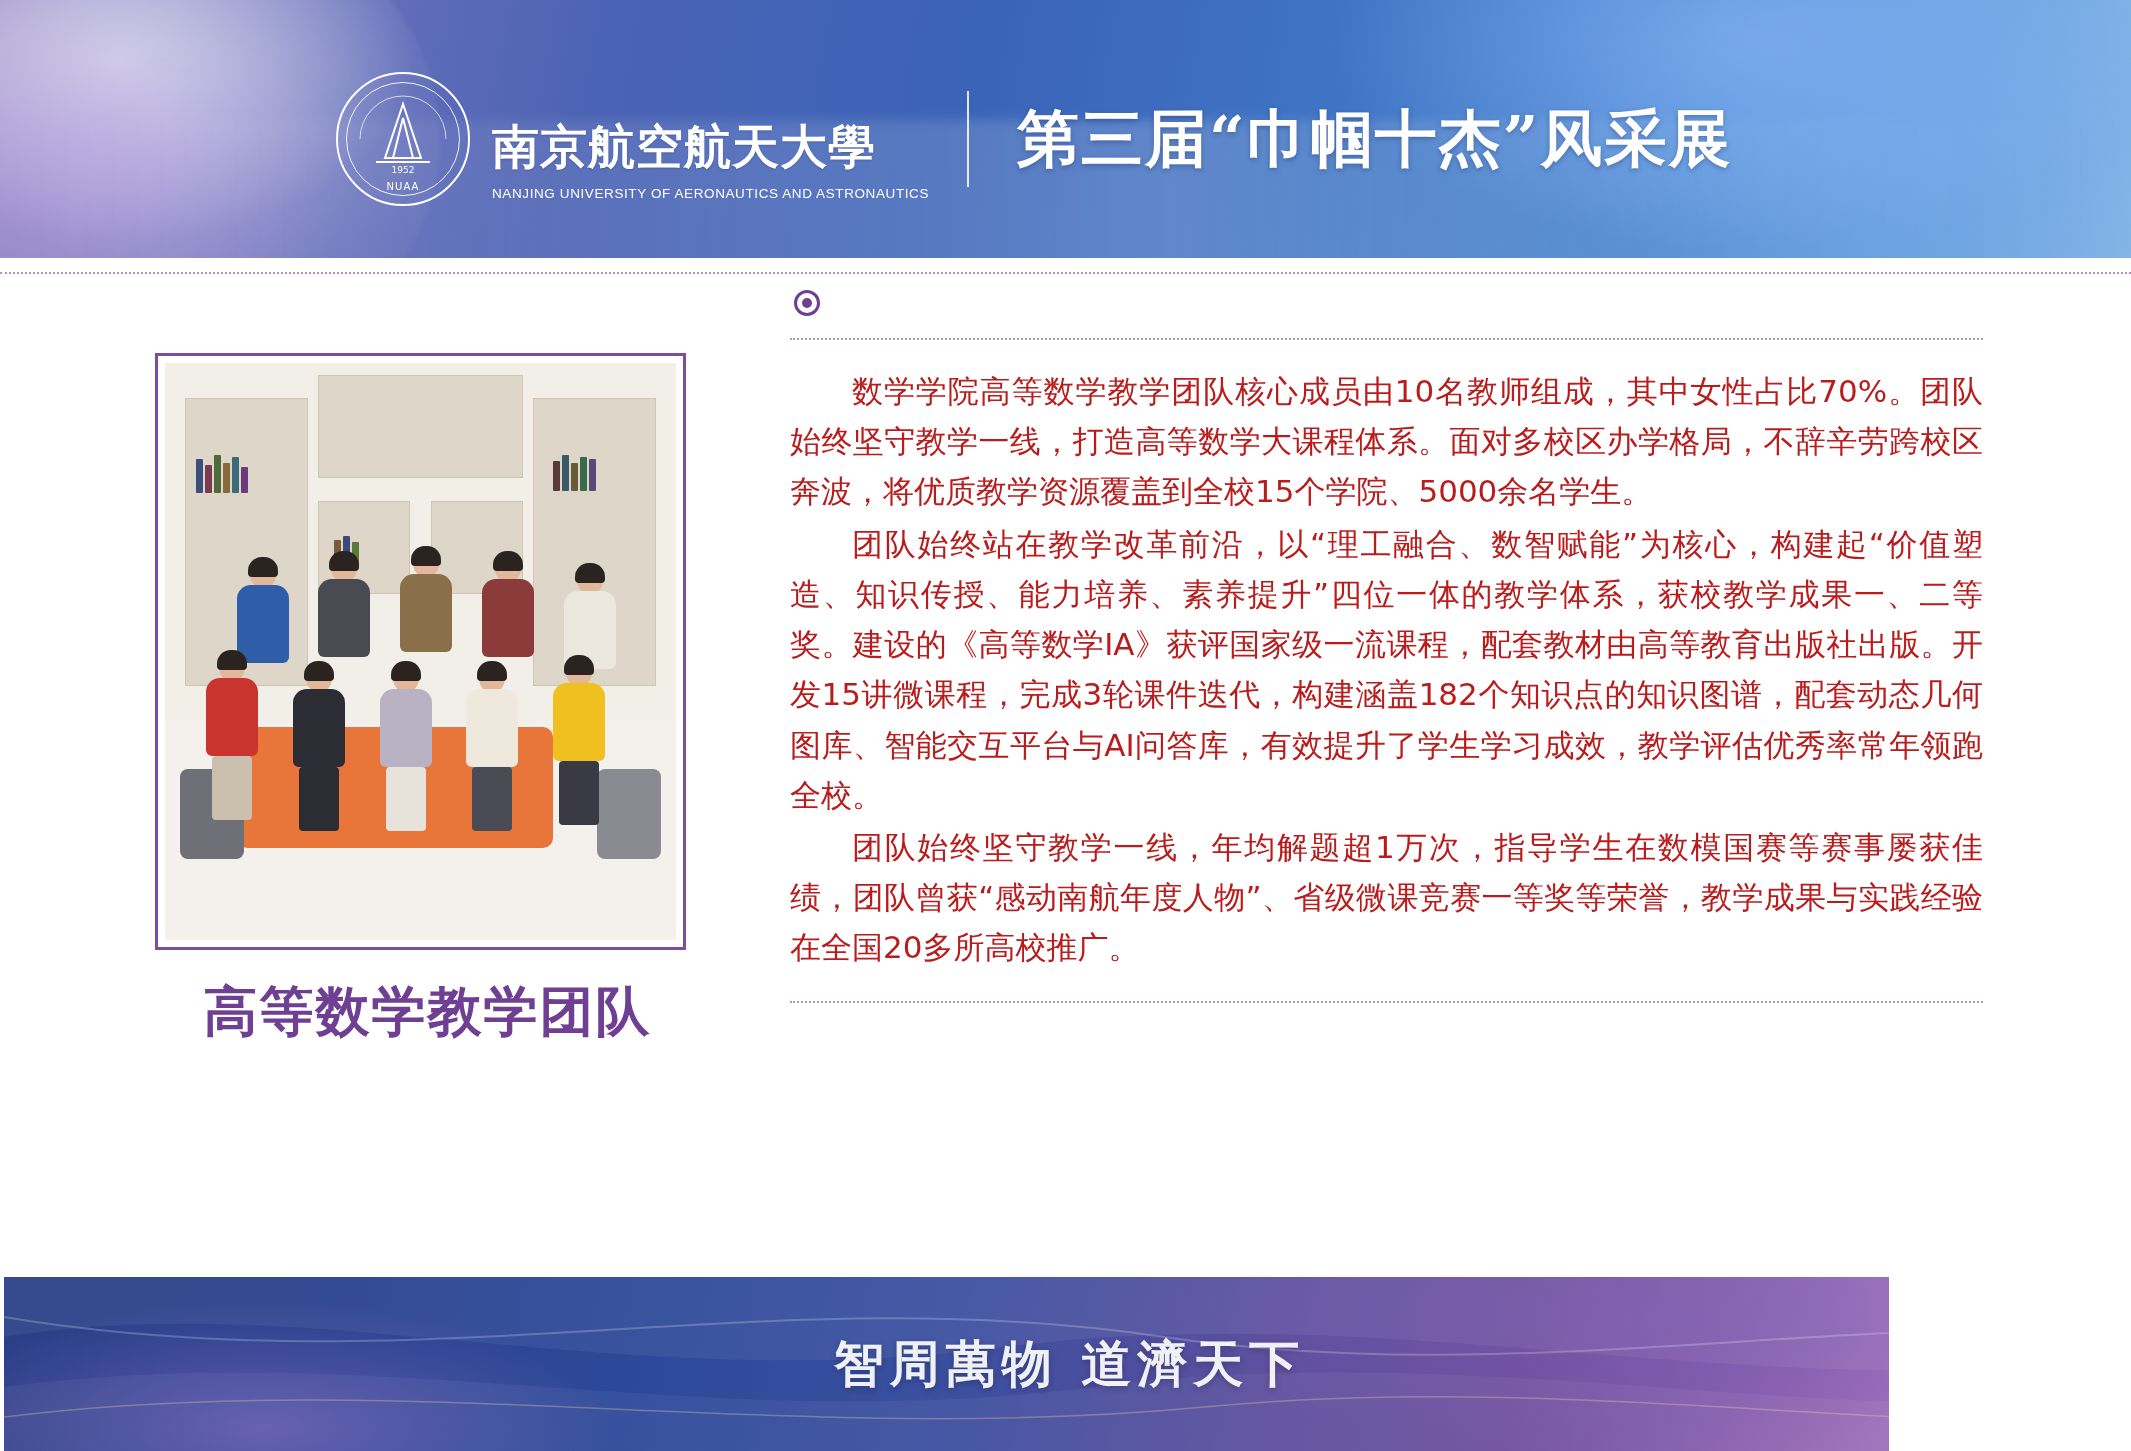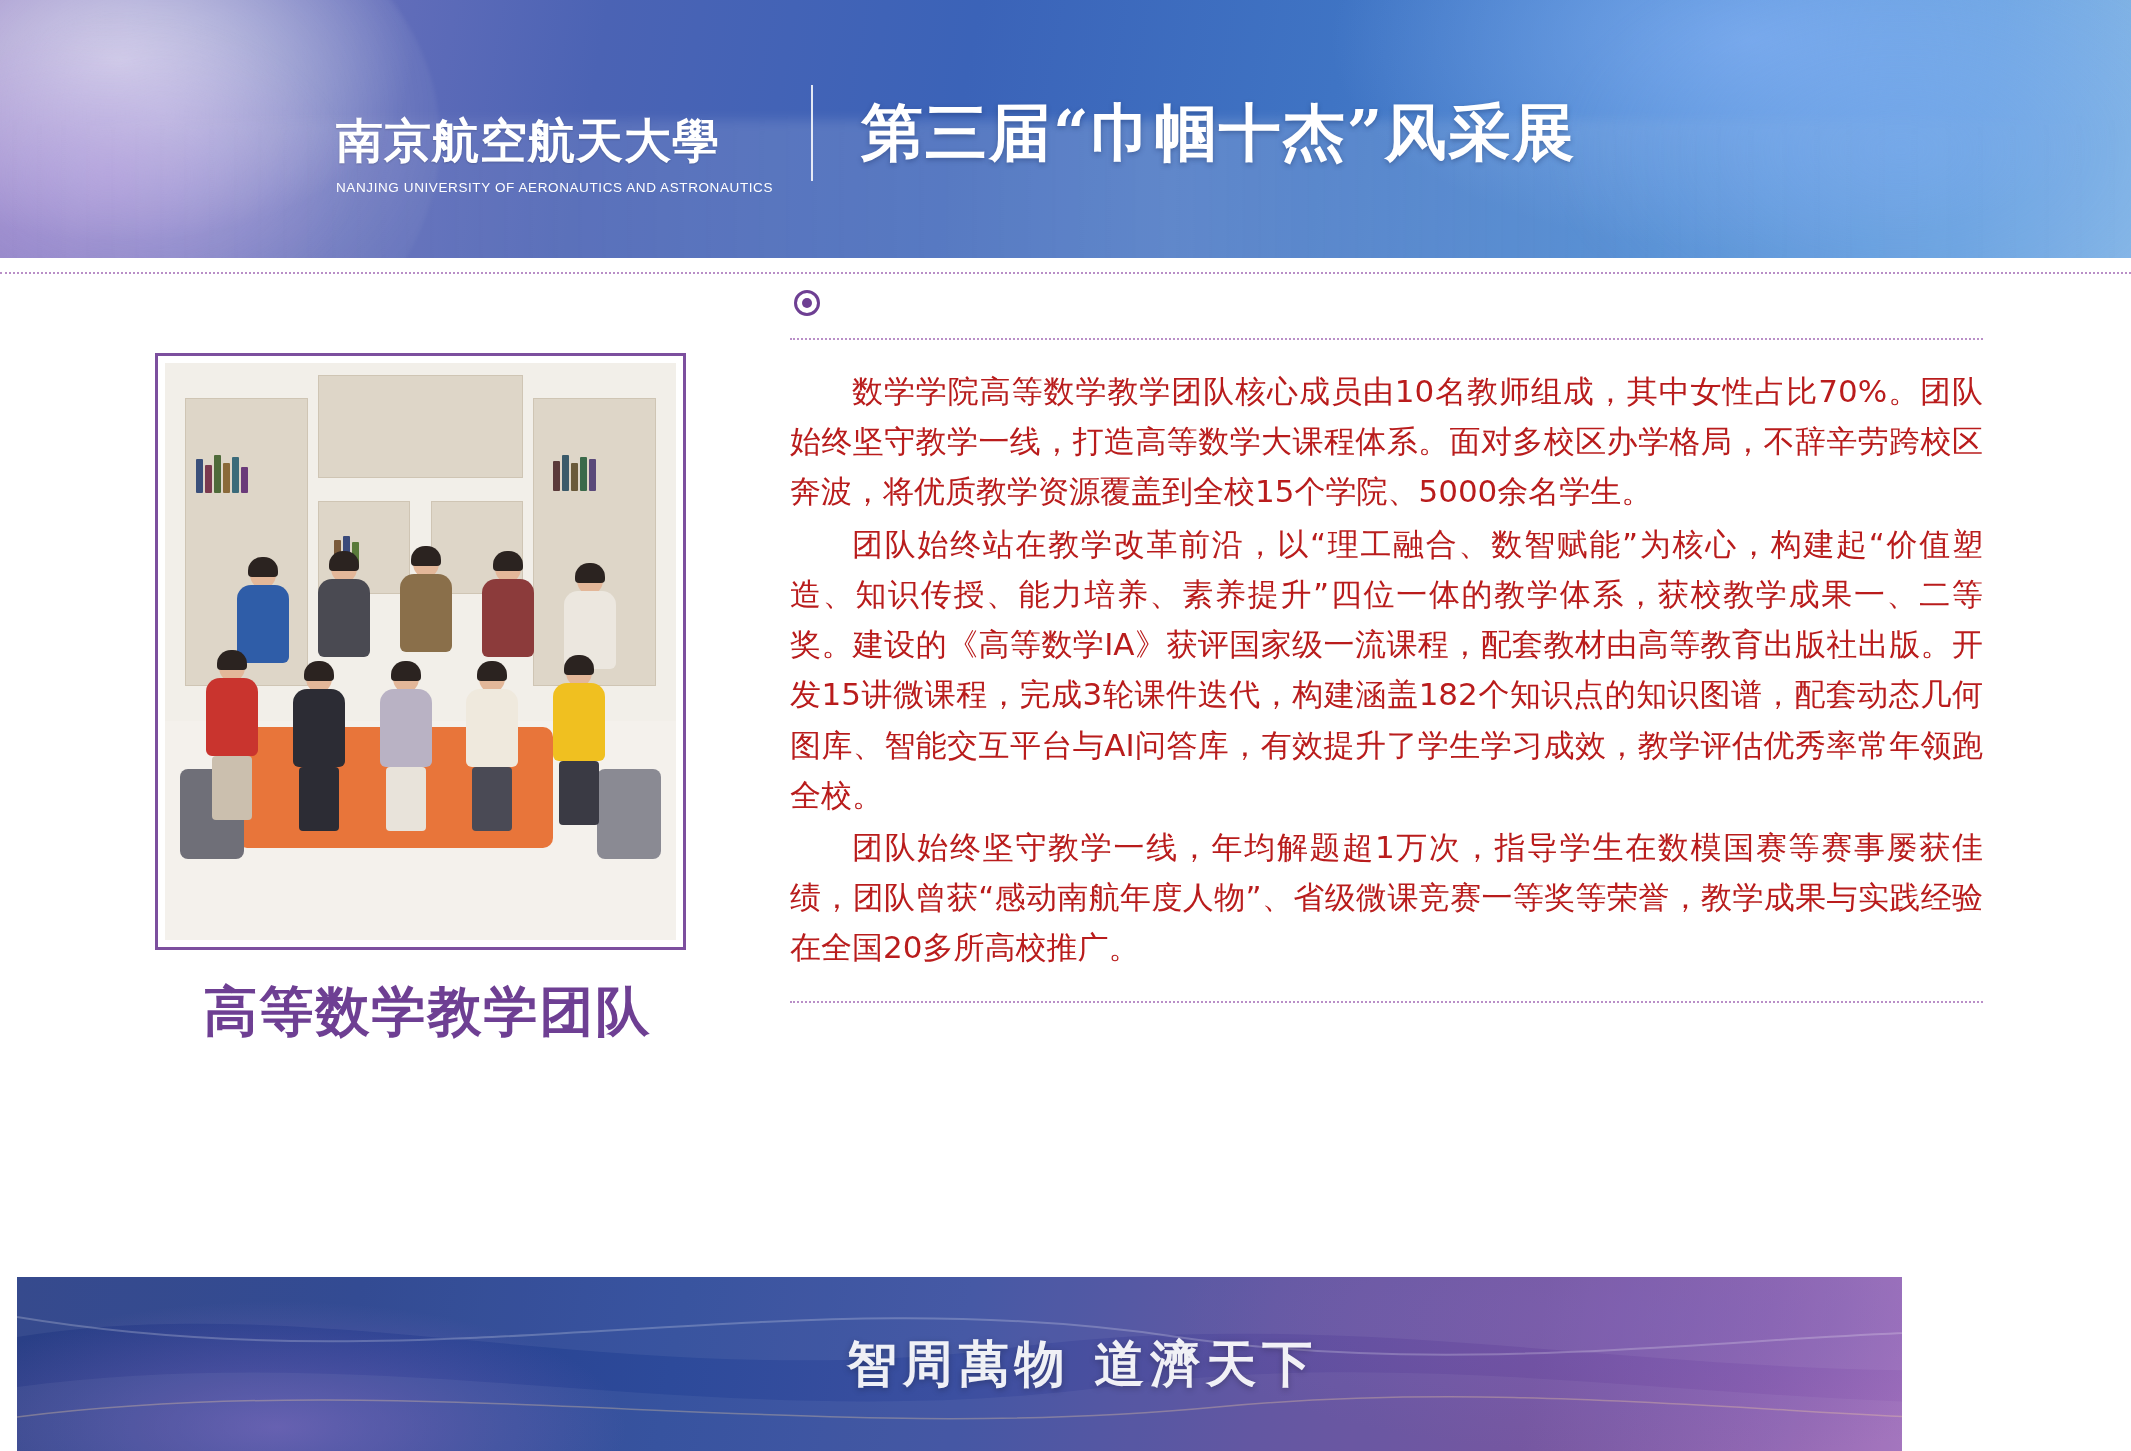--- a/index.html
+++ b/index.html
@@ -276,21 +276,21 @@
     text-justify: inter-character;
   }
   .body-text p {
     margin: 0 0 2px 0;
     text-indent: 2em;
   }
 
   
   .footer {
     position: absolute;
-    left: 17px; top: 1277px;
+    left: 4px; top: 1277px;
     width: 1885px;
     height: 174px;
     overflow: hidden;
     background:
       radial-gradient(ellipse 500px 180px at 260px 150px, rgba(140,110,200,0.55), rgba(140,110,200,0) 70%),
       radial-gradient(ellipse 700px 200px at 1650px 40px, rgba(120,90,180,0.5), rgba(120,90,180,0) 70%),
       linear-gradient(100deg, #2a3f86 0%, #27408d 18%, #2d4a9a 35%, #3b4fa0 50%, #5b4f9e 66%, #6e4f9c 80%, #8a5fae 92%, #a06fbb 100%);
   }
   .footer .wave {
     position: absolute;
@@ -314,20 +314,33 @@
 </head>
 <body>
 
 <div class="header">
   <div class="swirl1"></div>
   <div class="swirl2"></div>
   <div class="swirl3"></div>
   <div class="streak"></div>
 
   <div class="header-inner">
+    <div class="crest">
+      <div class="inner-ring"></div>
+      <svg width="130" height="130" viewBox="0 0 130 130">
+        <g fill="none" stroke="#ffffff" stroke-width="2">
+          <path d="M65 30 L47 84 L83 84 Z"></path>
+          <path d="M65 44 L55 84 L75 84 Z"></path>
+          <path d="M38 88 H92"></path>
+        </g>
+        <text x="65" y="99" font-family="DejaVu Sans, sans-serif" font-size="9" fill="#ffffff" text-anchor="middle">1952</text>
+        <text x="65" y="116" font-family="DejaVu Sans, sans-serif" font-size="10" fill="#ffffff" text-anchor="middle" letter-spacing="1">NUAA</text>
+        <path d="M22 65 A43 43 0 0 1 108 65" fill="none" stroke="#ffffff" stroke-width="0.8" opacity="0.9"></path>
+      </svg>
+    </div>
 
     <div class="uni-name">
       <div class="cn">南京航空航天大學</div>
       <div class="en">NANJING UNIVERSITY OF AERONAUTICS AND ASTRONAUTICS</div>
     </div>
 
     <div class="divider-v"></div>
 
     <div class="banner-title">第三届“巾帼十杰”风采展</div>
   </div>

